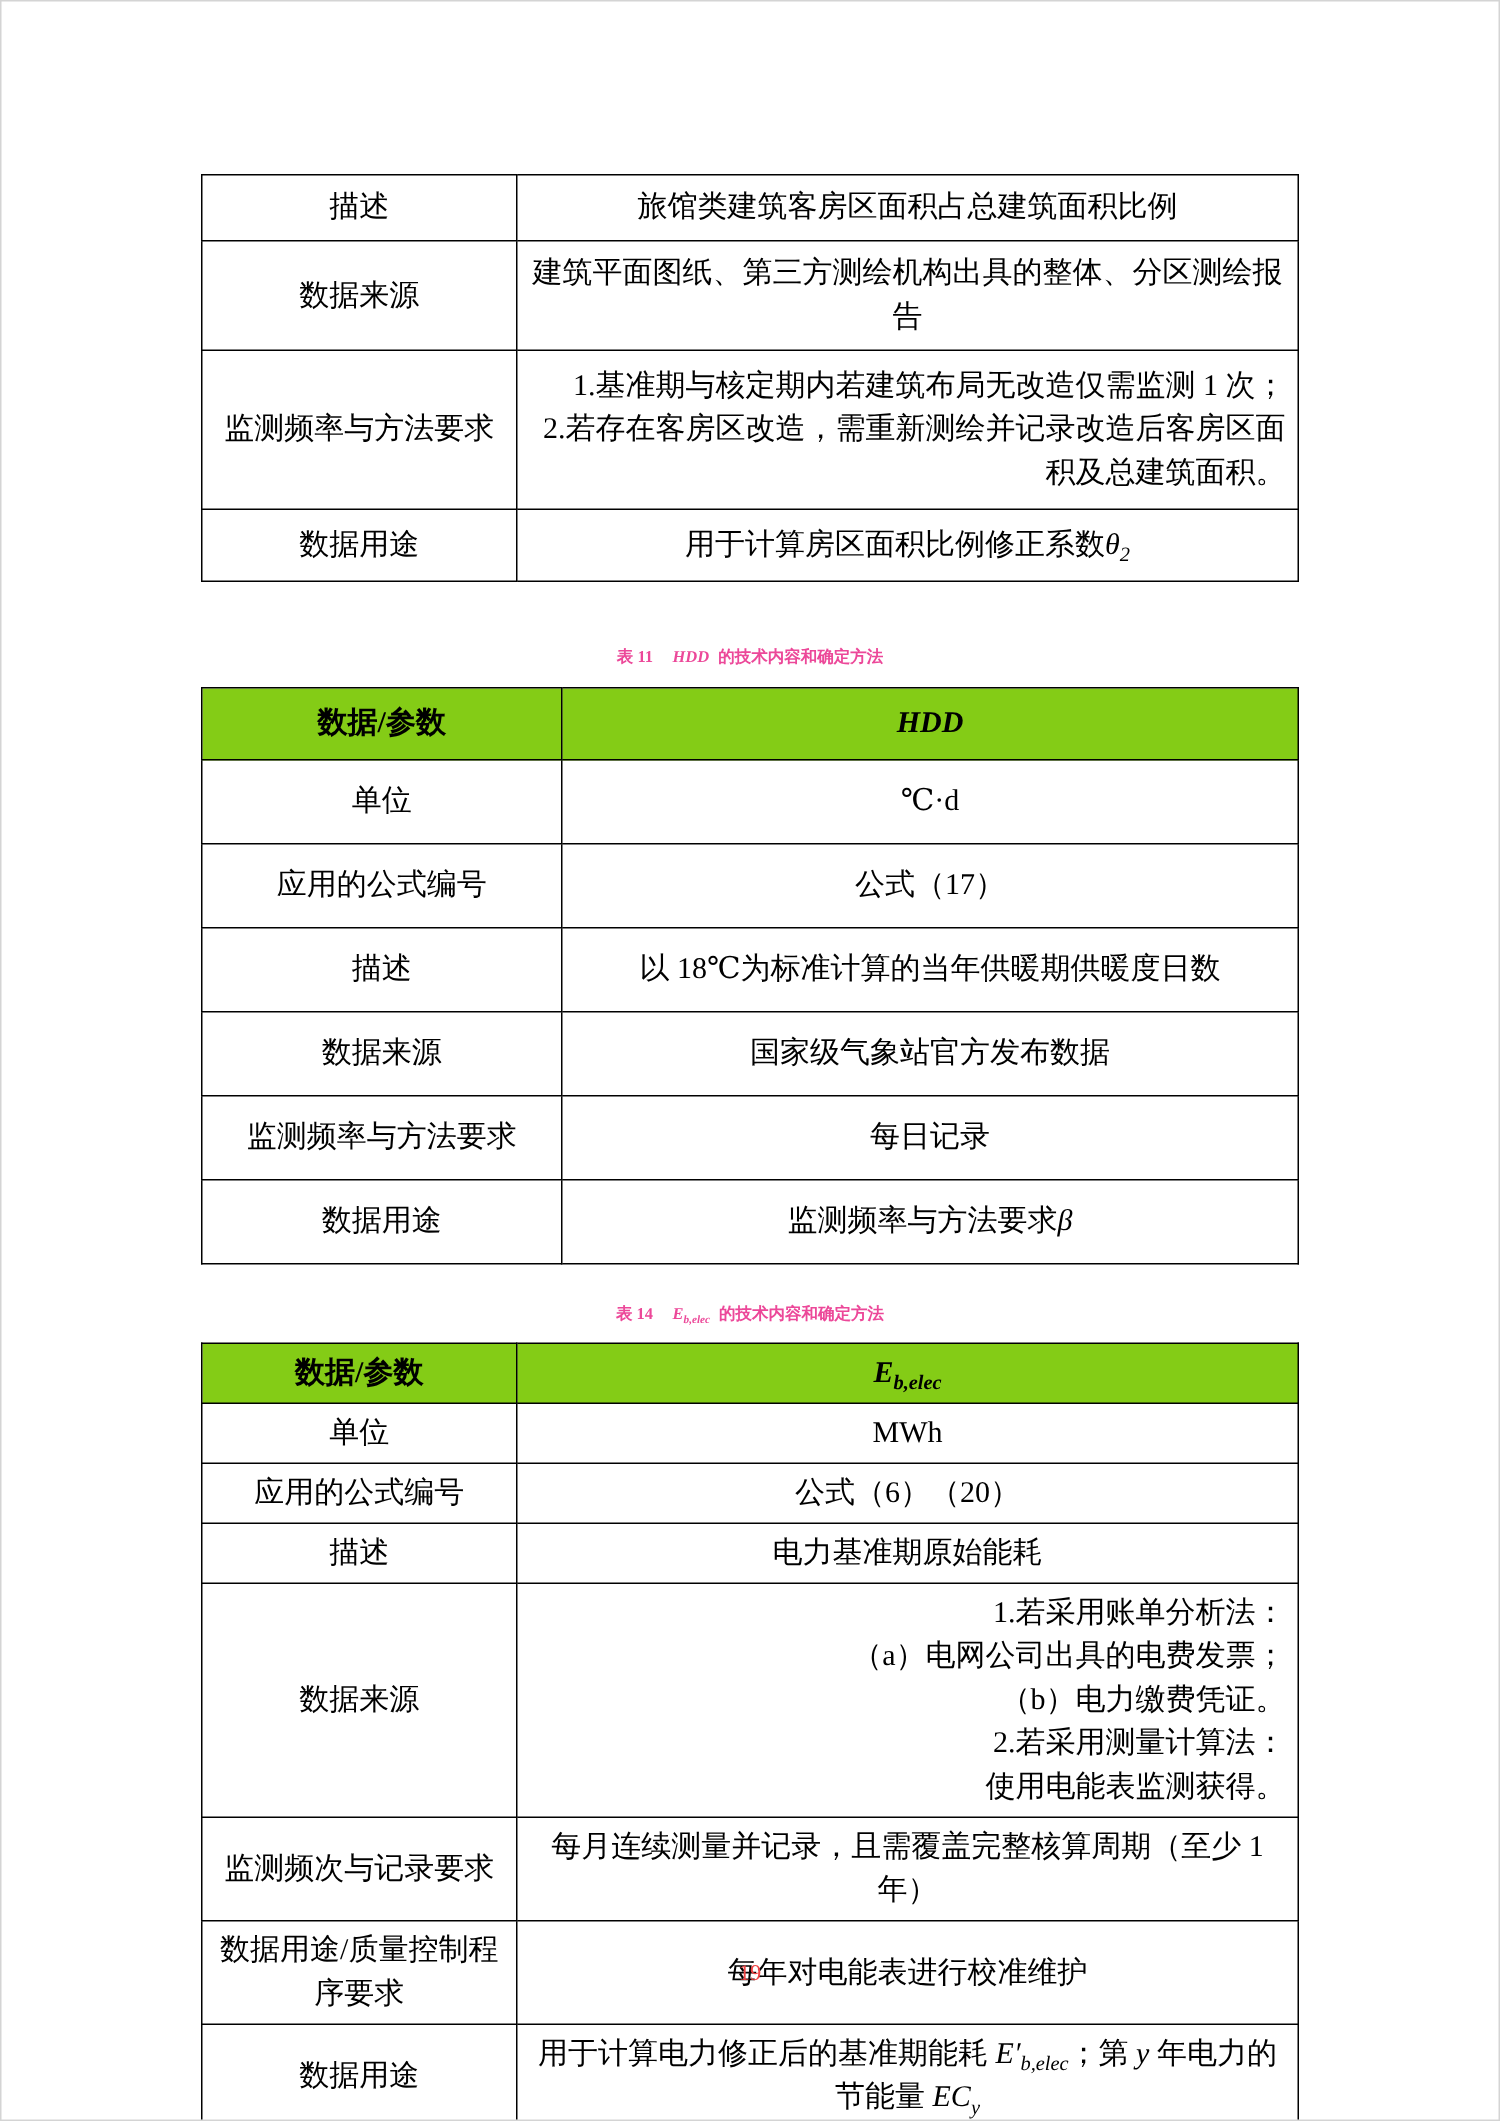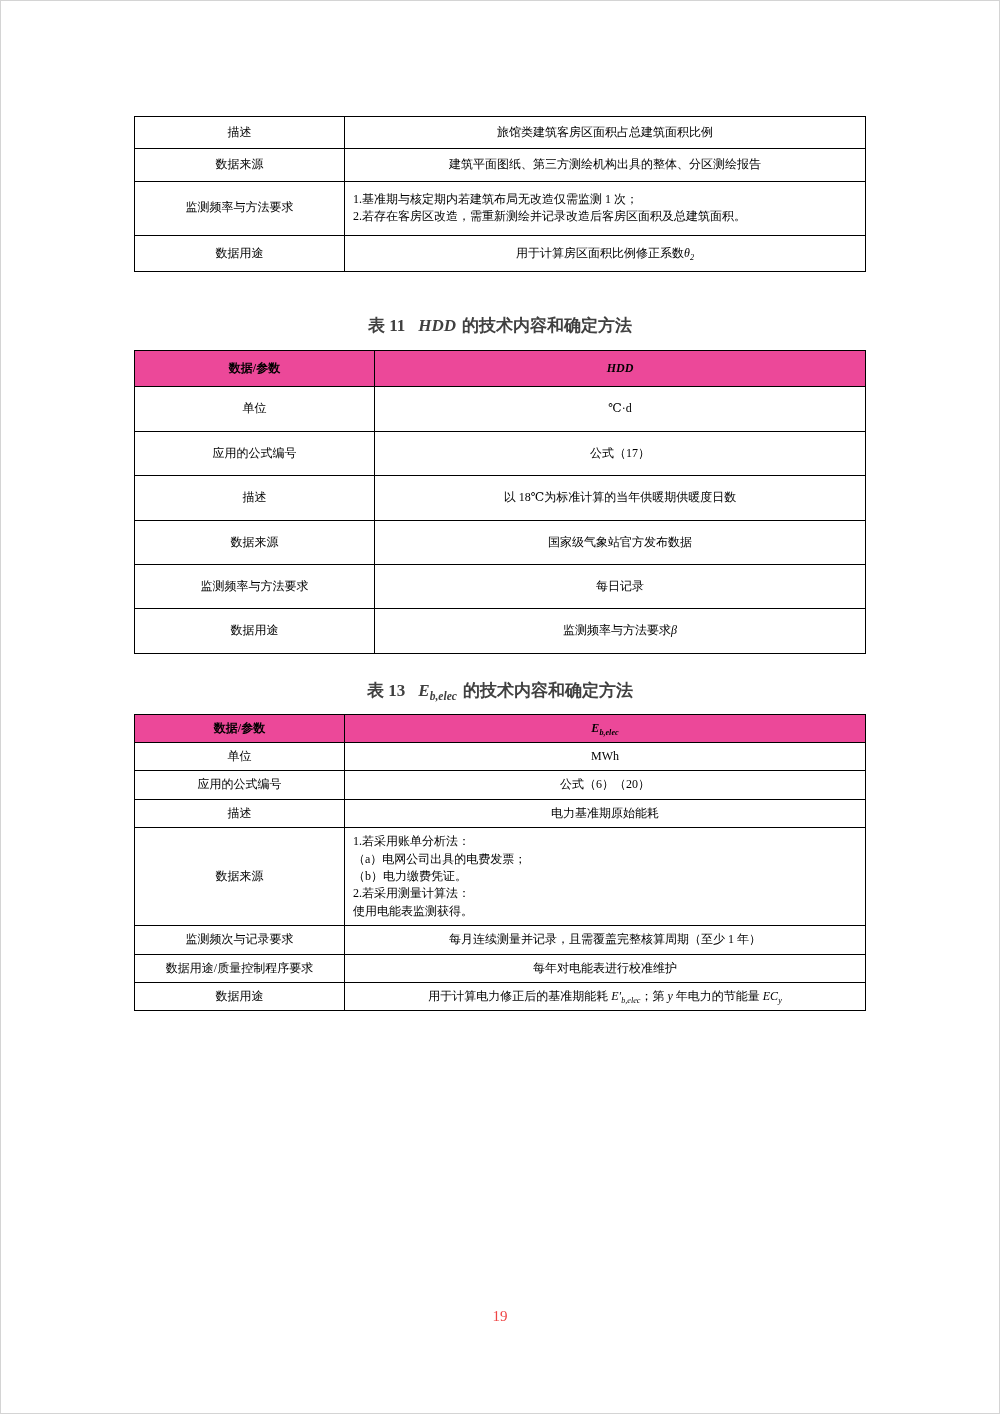--- a/index.html
+++ b/index.html
@@ -6,39 +6,39 @@
   body{background:#ffffff}
   .page{
     width:1000px;height:1414px;box-sizing:border-box;position:relative;
     background:#ffffff;border:1px solid #d4d4d4;overflow:hidden;
     font-family:"Liberation Serif","DejaVu Serif",serif;color:#000;
   }
   .content{padding:115px 133px 0 133px}
   table.tbl{width:100%;border-collapse:collapse;table-layout:fixed}
   .tbl td{
     border:1px solid #000;text-align:center;vertical-align:middle;
-    font-size:12px;line-height:1.45;word-break:break-word;
+    font-size:20px;line-height:1.45;word-break:break-word;
   }
   .t-top td{padding:7px 8px}
   .t-top tr.tall td{padding:9px 8px}
   .t11 td{padding:13px 8px}
   .t11 tr.hdr td{padding:9px 8px}
   .t12 td{padding:5px 8px}
   .t12 tr.hdr td{padding:5px 8px}
-  tr.hdr td{background:#ec4899;font-weight:bold}
+  tr.hdr td{background:#84cc16;font-weight:bold}
   tr.hdr td.val{font-style:italic;font-weight:bold}
   .caption{
-    text-align:center;font-weight:bold;font-size:17px;color:#404040;
+    text-align:center;font-weight:bold;font-size:11px;color:#ec4899;
   }
   .cap11{margin-top:42px;margin-bottom:13px}
   .cap12{margin-top:25px;margin-bottom:12px}
   .caption .sym{font-style:italic;margin:0 6px 0 13px}
   sub{font-size:68%;line-height:0}
   .mi{font-style:italic}
-  .cell-lines div{text-align:left}
+  .cell-lines div{text-align:right}
   .pagenum{
     position:absolute;left:0;right:0;bottom:88px;text-align:center;
     font-size:15px;color:#ef4444;
   }
 </style>
 </head>
 <body>
 
 <div class="page">
   <div class="content">
@@ -106,21 +106,21 @@
           <td>每日记录</td>
         </tr>
         <tr>
           <td>数据用途</td>
           <td><span>监测频率与方法要求</span><span class="mi">β</span></td>
         </tr>
       </tbody>
     </table>
 
     <div class="caption cap12">
-      <span>表 13</span><span class="sym"><span>E</span><sub>b,elec</sub></span><span>的技术内容和确定方法</span>
+      <span>表 14</span><span class="sym"><span>E</span><sub>b,elec</sub></span><span>的技术内容和确定方法</span>
     </div>
 
     <table class="tbl t12">
       <colgroup>
           <col style="width:210px">
           <col>
         </colgroup>
       <tbody>
         <tr class="hdr">
           <td>数据/参数</td>

